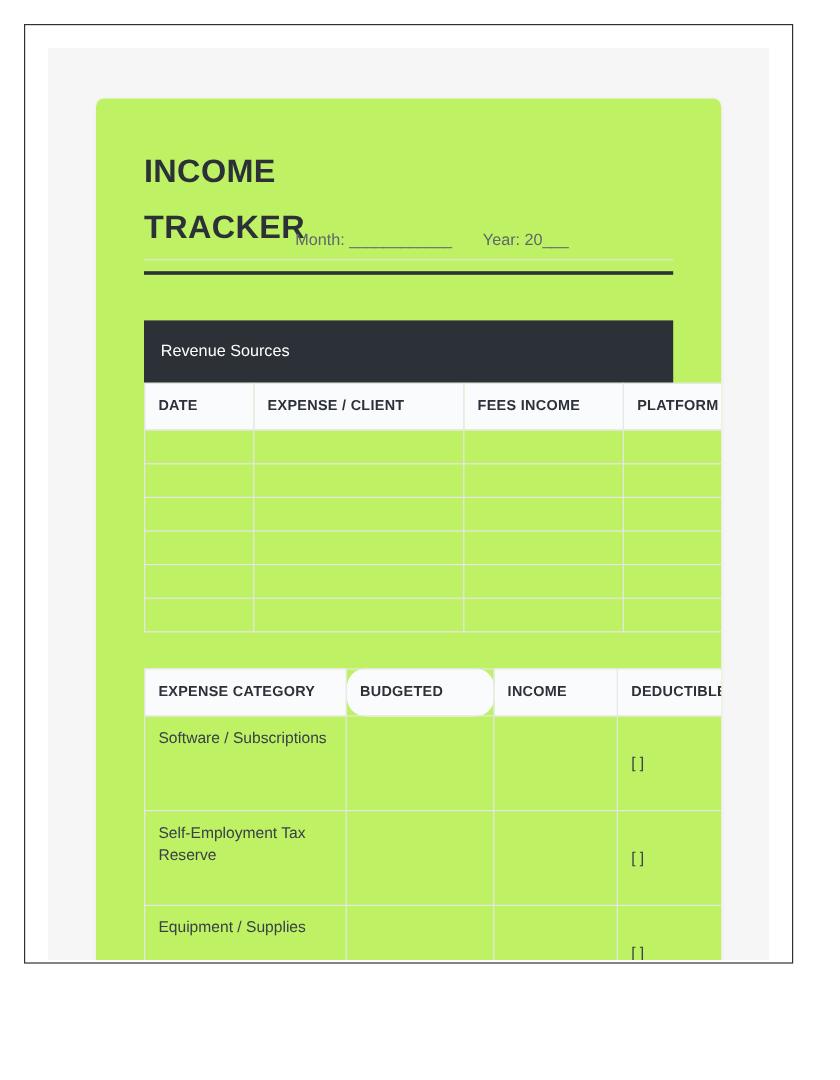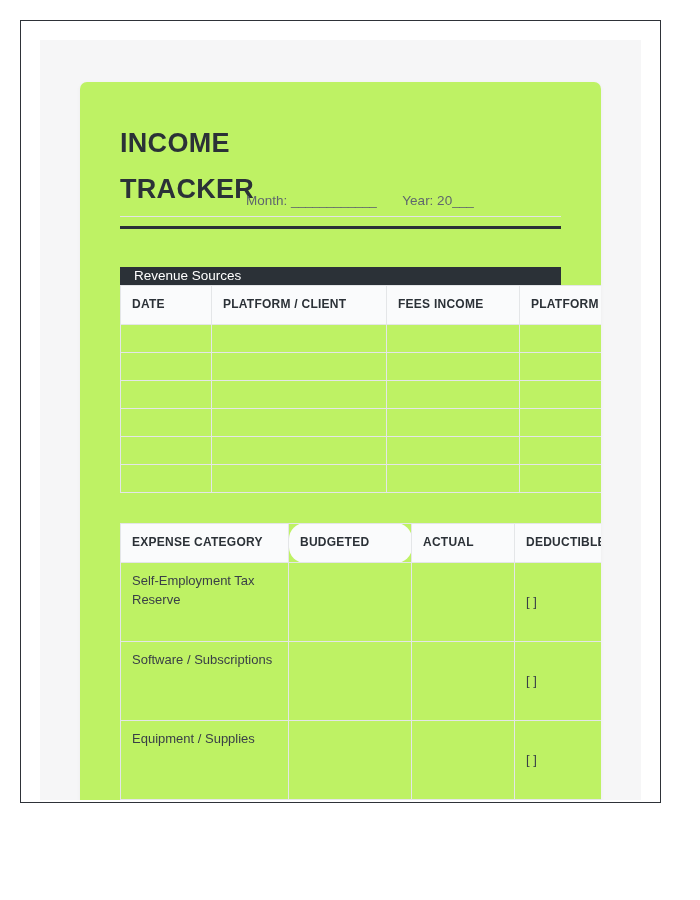--- a/index.html
+++ b/index.html
@@ -110,21 +110,21 @@
   }
 
   
   .section {
     margin-top: 30px;
   }
   .section-bar {
     background: #2b3137;
     color: #ffffff;
     font-size: 13.5px;
-    padding: 1px 14px;
+    padding: 18px 14px;
     line-height: 1.15;
   }
   table.grid {
     width: 100%;
     border-collapse: collapse;
     table-layout: fixed;
   }
   table.grid th,
   table.grid td {
     border: 1px solid #e4e6e8;
@@ -199,21 +199,21 @@
         <div class="meta-underline"></div>
         <div class="header-rule"></div>
       </div>
 
       <div class="section">
         <div class="section-bar">Revenue Sources</div>
         <table class="grid">
           <thead>
             <tr>
               <th class="c-date">DATE</th>
-              <th class="c-platform">PLATFORM / CLIENT</th>
+              <th class="c-platform">EXPENSE / CLIENT</th>
               <th class="c-gross">FEES INCOME</th>
               <th class="c-fees">PLATFORM FEES</th>
             </tr>
           </thead>
           <tbody>
             <tr>
               <td class="empty"></td>
               <td class="empty"></td>
               <td class="empty"></td>
               <td class="empty"></td>
@@ -251,33 +251,33 @@
           </tbody>
         </table>
       </div>
 
       <div class="section">
         <table class="grid">
           <thead>
             <tr>
               <th class="c-cat">EXPENSE CATEGORY</th>
               <th class="c-budget">BUDGETED</th>
-              <th class="c-actual">ACTUAL</th>
+              <th class="c-actual">INCOME</th>
               <th class="c-ded">DEDUCTIBLE?</th>
             </tr>
           </thead>
           <tbody>
             <tr class="tall">
+              <td>Software / Subscriptions</td>
+              <td></td>
+              <td></td>
+              <td class="check">[ ]</td>
+            </tr>
+            <tr class="tall">
               <td>Self-Employment Tax Reserve</td>
-              <td></td>
-              <td></td>
-              <td class="check">[ ]</td>
-            </tr>
-            <tr class="tall">
-              <td>Software / Subscriptions</td>
               <td></td>
               <td></td>
               <td class="check">[ ]</td>
             </tr>
             <tr class="tall">
               <td>Equipment / Supplies</td>
               <td></td>
               <td></td>
               <td class="check">[ ]</td>
             </tr>

